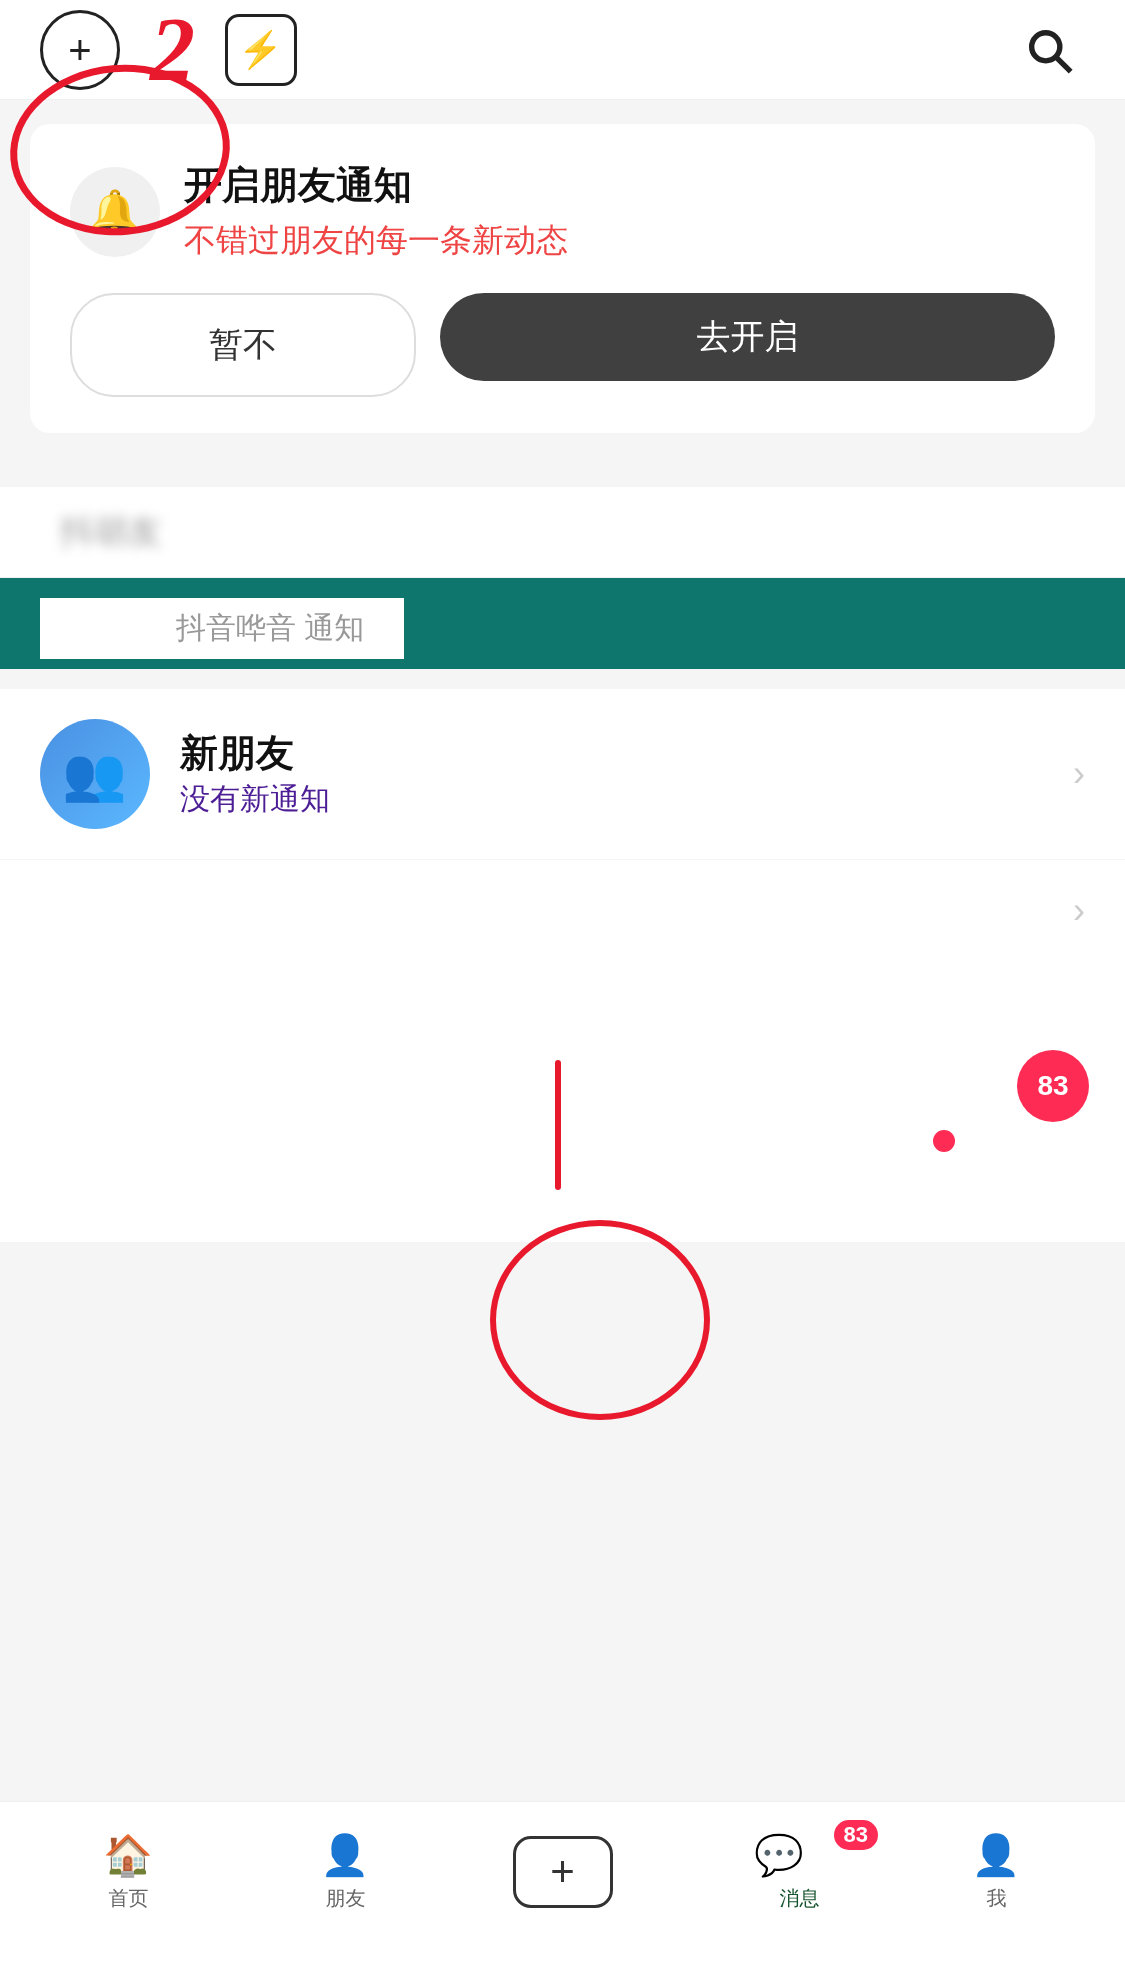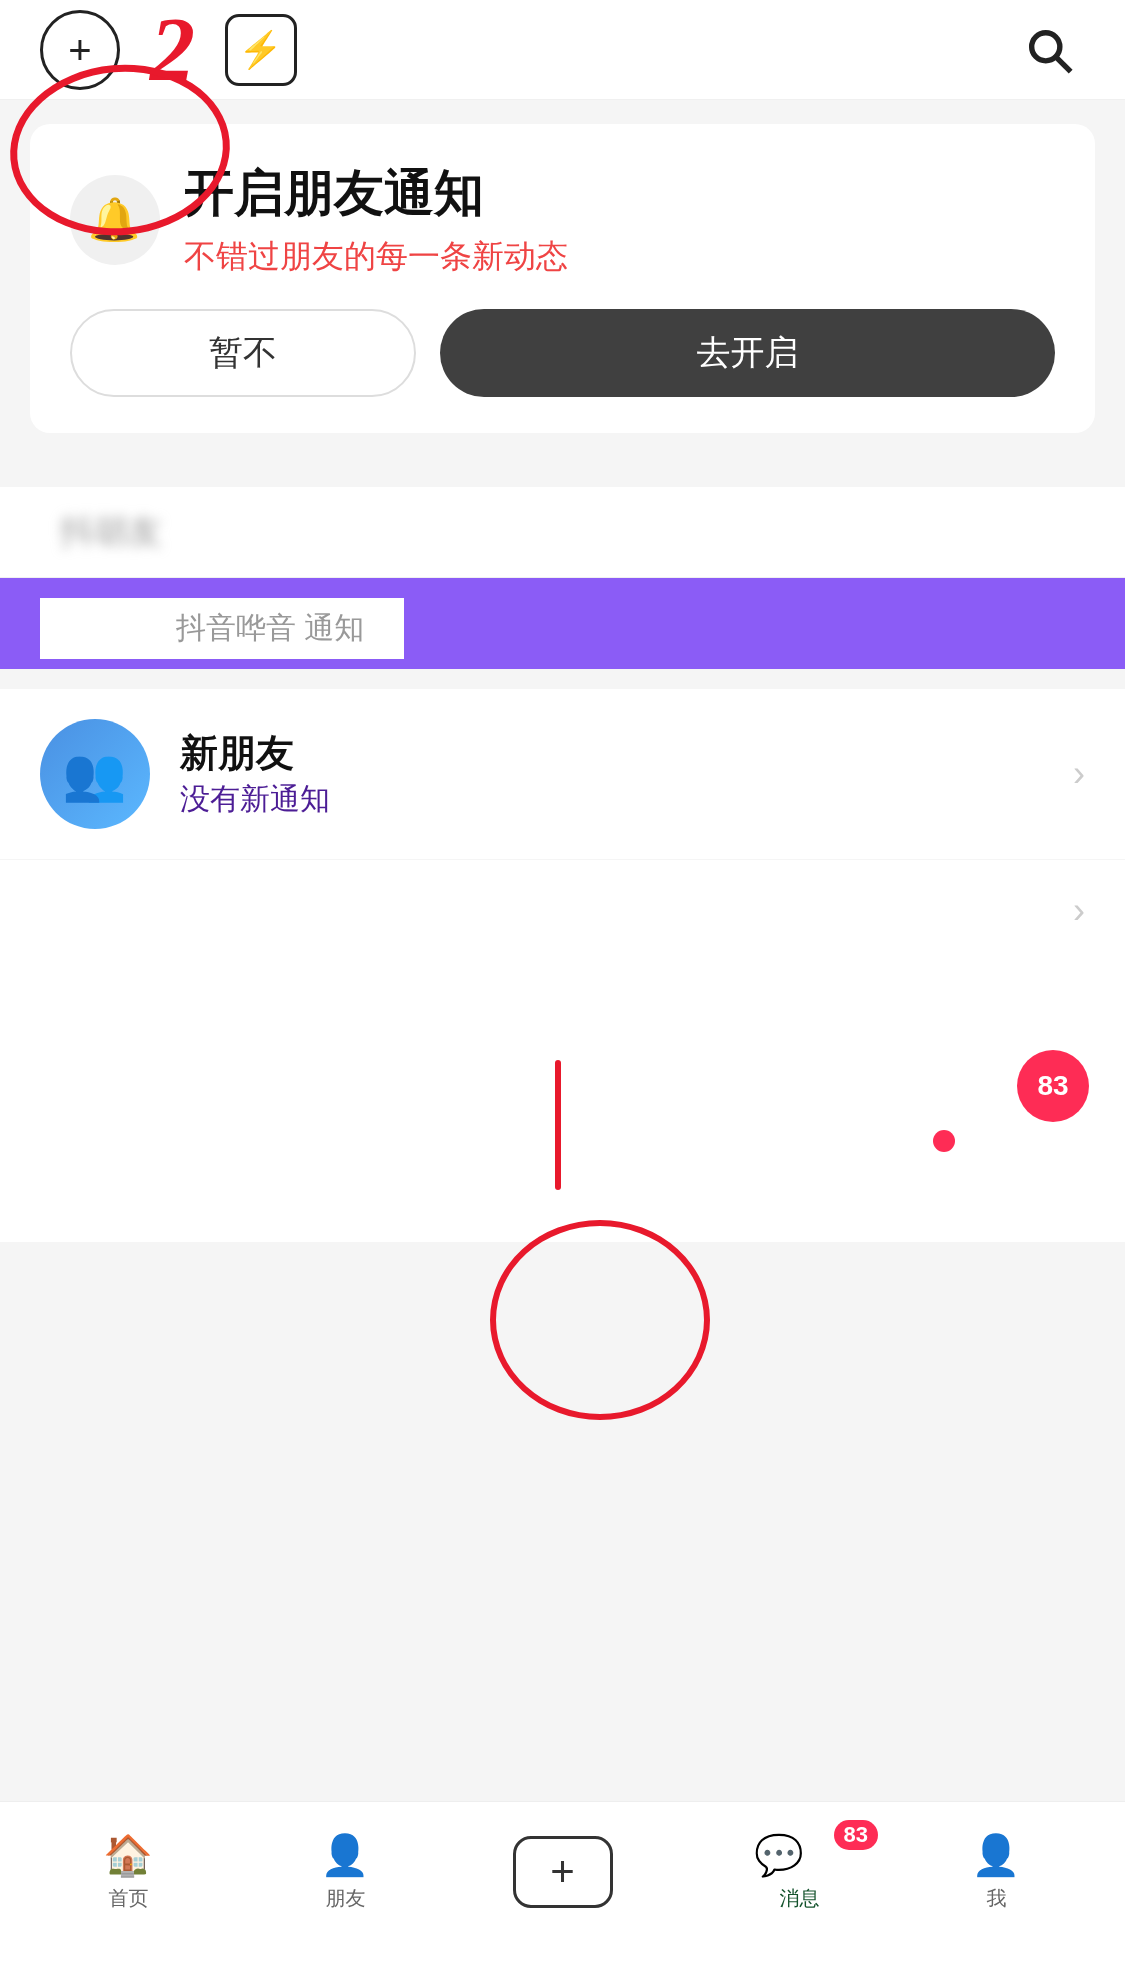--- a/index.html
+++ b/index.html
@@ -120,39 +120,39 @@
     .bell-icon {
       font-size: 42px;
       color: #333;
     }
 
     .notif-text-block {
       flex: 1;
     }
 
     .notif-title {
-      font-size: 50px;
+      font-size: 38px;
       font-weight: 600;
       color: #111;
       margin-bottom: 8px;
     }
 
     .notif-subtitle {
       font-size: 32px;
       color: #ef4444;
     }
 
     .notif-actions {
       display: flex;
       gap: 24px;
     }
 
     .btn-cancel {
       flex: 1;
-      height: 88px;
+      height: 104px;
       border: 2px solid #ddd;
       border-radius: 44px;
       background: #fff;
       font-size: 34px;
       color: #333;
       cursor: pointer;
       display: flex;
       align-items: center;
       justify-content: center;
     }
@@ -202,21 +202,21 @@
       position: relative;
     }
 
     .tab-blurred {
       filter: blur(6px);
       color: #999;
     }
 
     
     .section-header {
-      background: #8b5cf6;
+      background: #0f766e;
       padding: 20px 40px 10px;
       display: flex;
       align-items: flex-end;
       gap: 8px;
     }
 
     .section-label {
       font-size: 30px;
       color: #999;
     }

